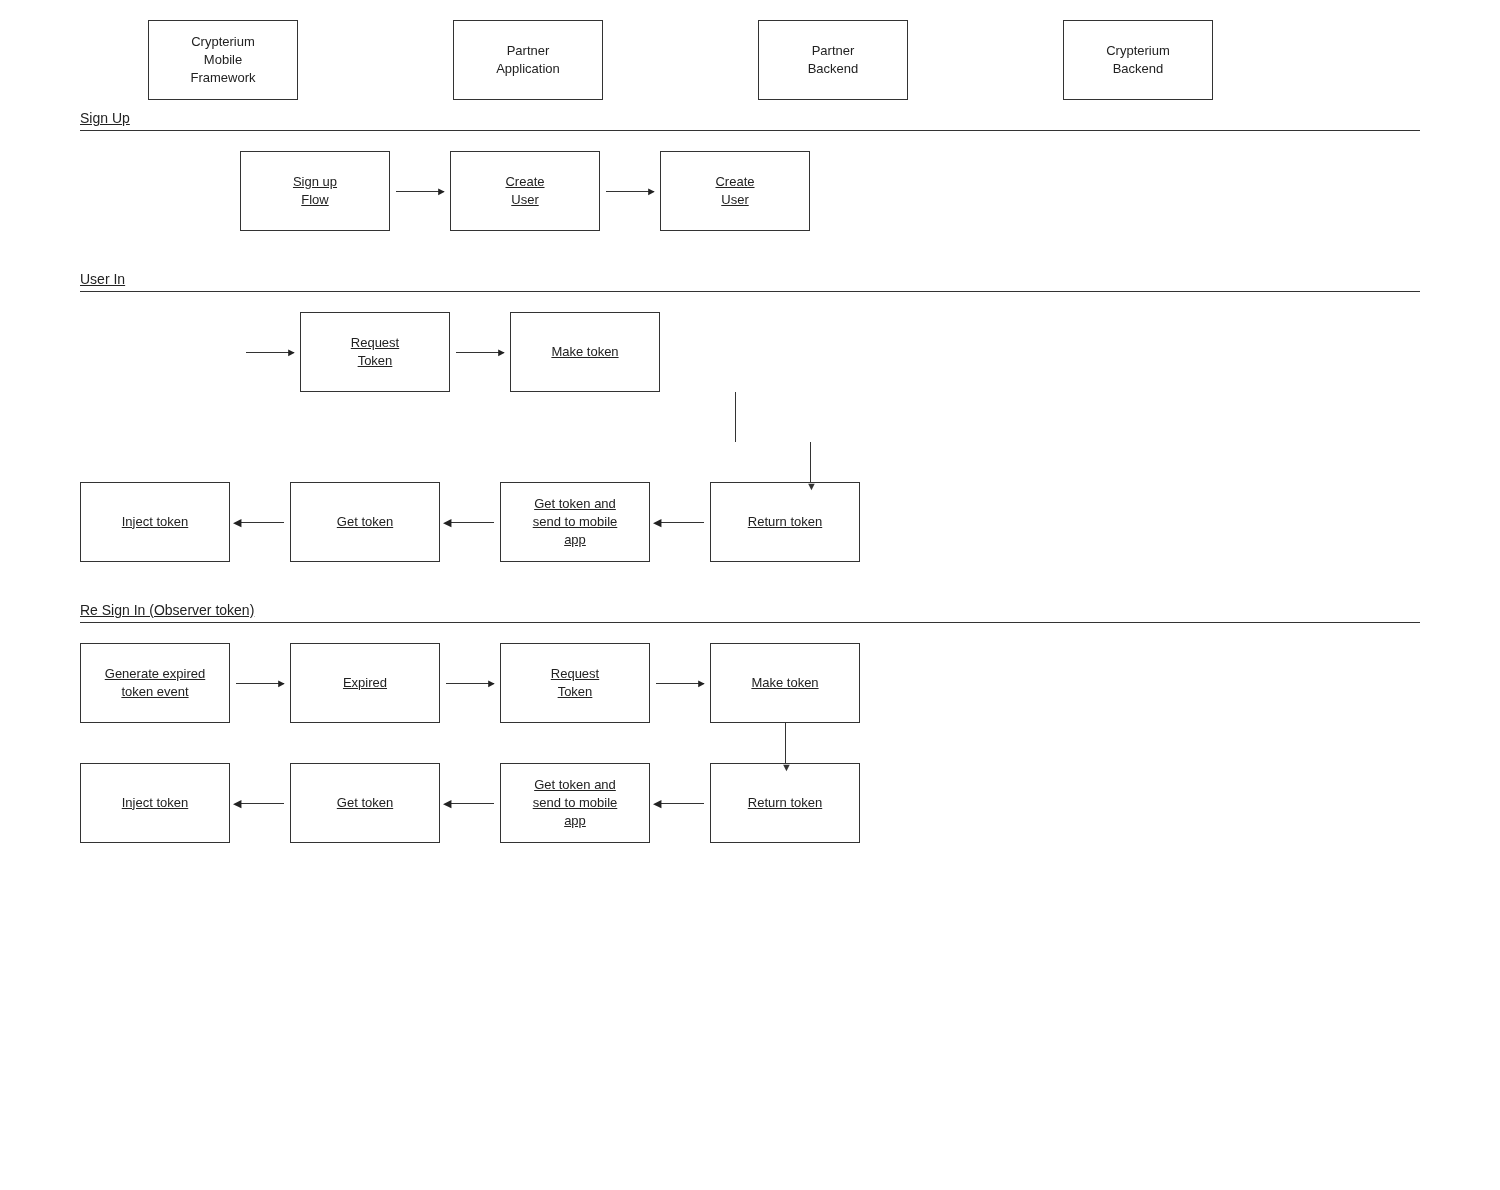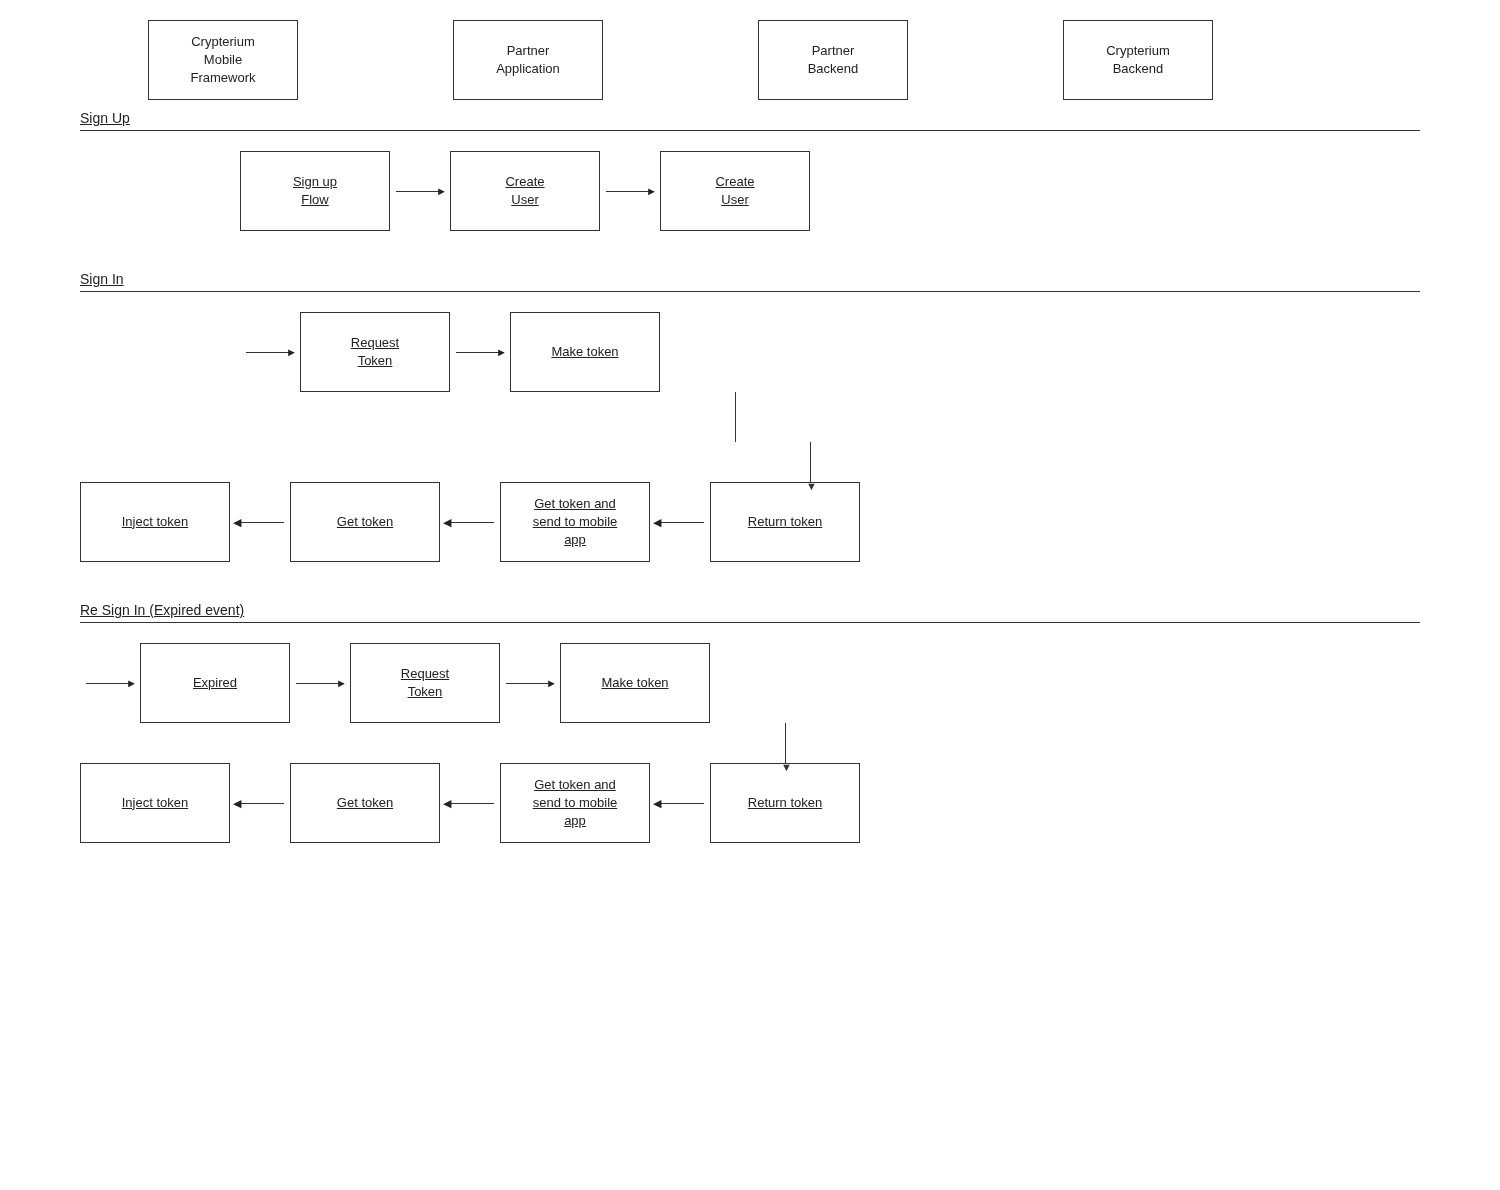--- a/index.html
+++ b/index.html
@@ -119,21 +119,21 @@
         <div style="width:48px; height:1px; background:#333; position:absolute;"></div>
         <div style="position:absolute; right:3px; font-size:11px;">►</div>
       </div>
       <div class="flow-box">Create<br>User</div>
     </div>
 
     <div style="height: 10px;"></div>
   </div>
 
   <div class="flow-section">
-    <div class="section-label">Sign In</div>
+    <div class="section-label">User In</div>
 
     <div style="height: 20px;"></div>
 
     <div class="flow-row" style="margin-left: 160px;">
       <div style="width:60px; display:flex; align-items:center; justify-content:center; flex-shrink:0; position:relative;">
         <div style="width:48px; height:1px; background:#333; position:absolute;"></div>
         <div style="position:absolute; right:3px; font-size:11px;">►</div>
       </div>
       <div class="flow-box">Request<br>Token</div>
       <div style="width:60px; display:flex; align-items:center; justify-content:center; flex-shrink:0; position:relative;">
@@ -175,25 +175,26 @@
         <div style="width:48px; height:1px; background:#333; position:absolute;"></div>
         <div style="position:absolute; left:3px; font-size:11px;">◀</div>
       </div>
       <div class="flow-box">Return token</div>
     </div>
 
     <div style="height:10px;"></div>
   </div>
 
   <div class="flow-section">
-    <div class="section-label">Re Sign In (Expired event)</div>
+    <div class="section-label">Re Sign In (Observer token)</div>
 
     <div style="height: 20px;"></div>
 
     <div class="flow-row" style="margin-left: 0px;">
+      <div class="flow-box">Generate expired<br>token event</div>
       <div style="width:60px; display:flex; align-items:center; justify-content:center; flex-shrink:0; position:relative;">
         <div style="width:48px; height:1px; background:#333; position:absolute;"></div>
         <div style="position:absolute; right:3px; font-size:11px;">►</div>
       </div>
       <div class="flow-box">Expired</div>
       <div style="width:60px; display:flex; align-items:center; justify-content:center; flex-shrink:0; position:relative;">
         <div style="width:48px; height:1px; background:#333; position:absolute;"></div>
         <div style="position:absolute; right:3px; font-size:11px;">►</div>
       </div>
       <div class="flow-box">Request<br>Token</div>

